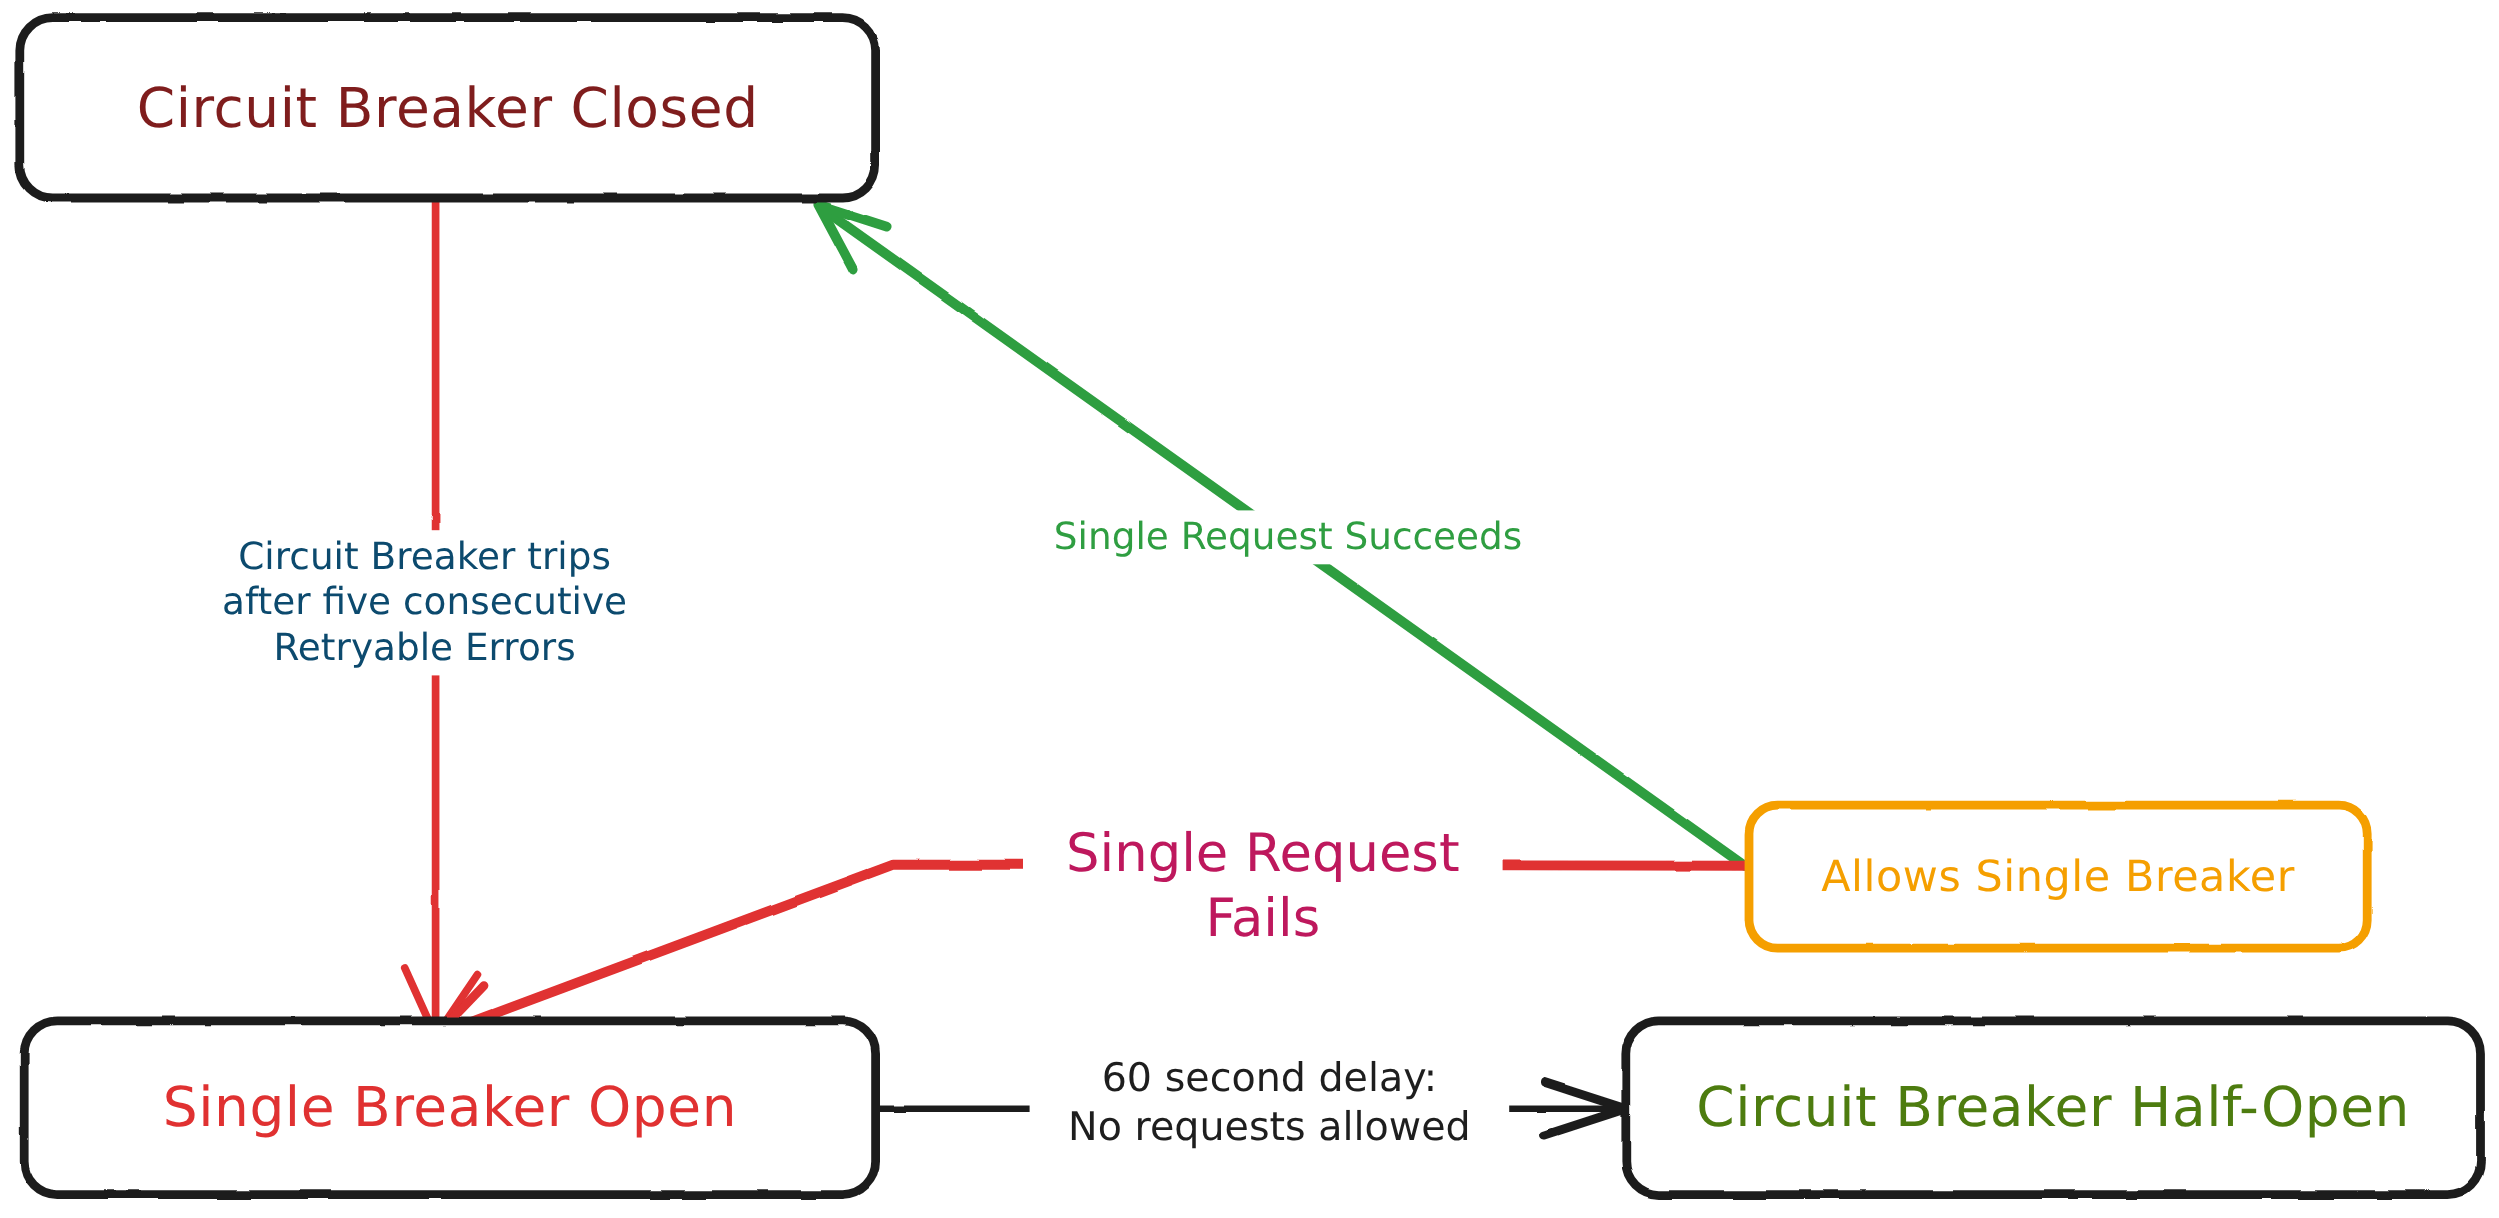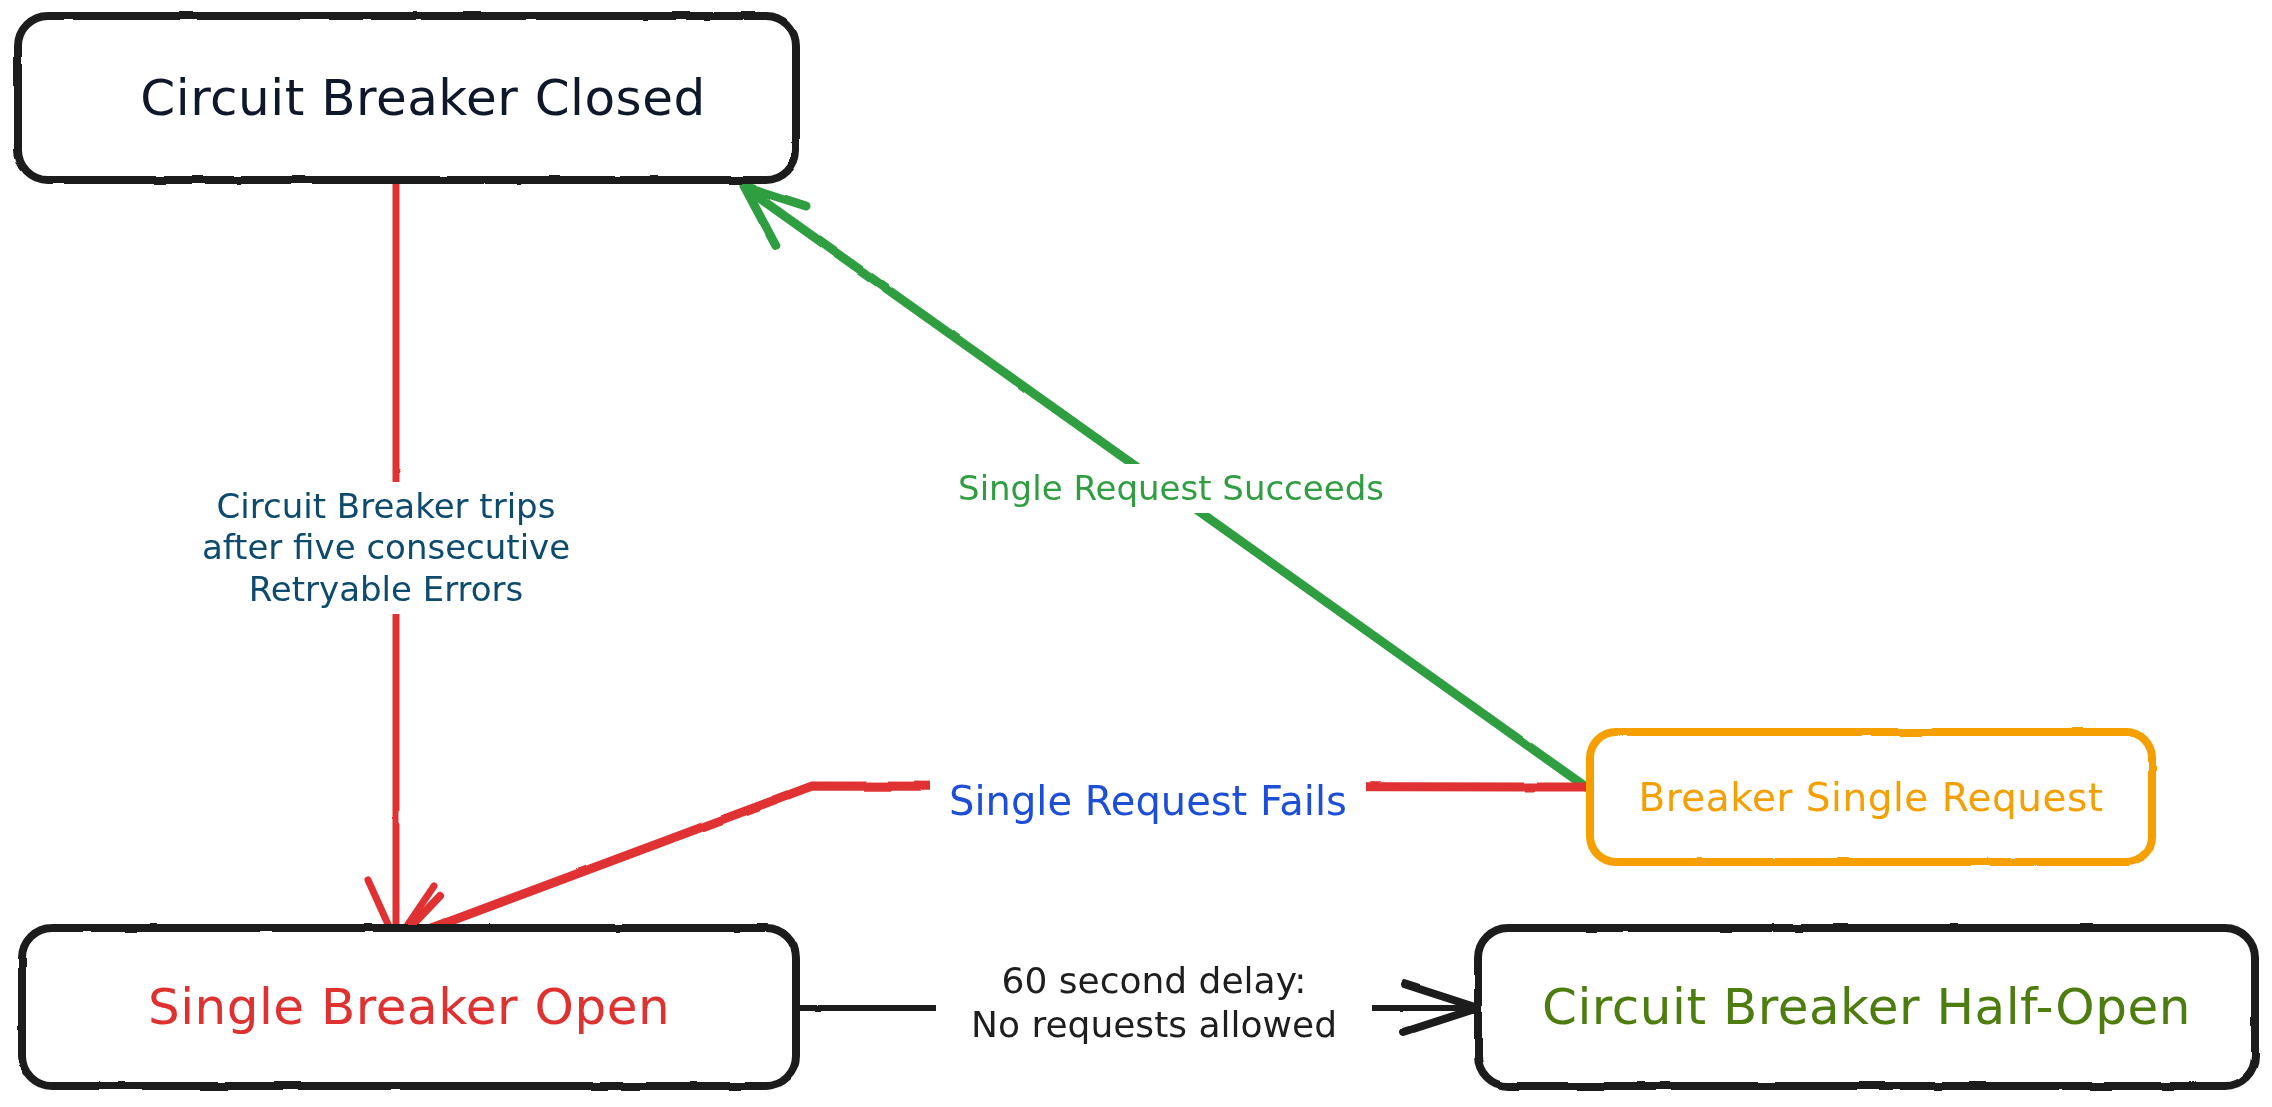--- a/index.html
+++ b/index.html
@@ -96,32 +96,32 @@
 
     <g filter="url(#rough)">
       <rect x="1478" y="928" width="777" height="158" rx="30" ry="30" fill="#ffffff" stroke="#1e1e1e" stroke-width="8"></rect>
     </g>
 
     <g filter="url(#rough)">
       <rect x="1590" y="732" width="562" height="130" rx="26" ry="26" fill="#ffffff" stroke="#f59f00" stroke-width="8"></rect>
     </g>
   </svg>
 
-  <div class="node-label" style="left:34px; top:16px; width:778px; height:164px; font-size:50px; color:#0f172a;">Circuit Breaker Closed</div>
+  <div class="node-label" style="left:18px; top:16px; width:778px; height:164px; font-size:50px; color:#7f1d1d;">Circuit Breaker Closed</div>
 
   <div class="node-label" style="left:22px; top:928px; width:774px; height:158px; font-size:50px; color:#e03131;">Single Breaker Open</div>
 
   <div class="node-label" style="left:1478px; top:928px; width:777px; height:158px; font-size:50px; color:#4d7c0f;">Circuit Breaker Half-Open</div>
 
-  <div class="node-label" style="left:1590px; top:732px; width:562px; height:130px; font-size:39px; color:#f59f00;">Breaker Single Request</div>
+  <div class="node-label" style="left:1590px; top:732px; width:562px; height:130px; font-size:39px; color:#f59f00;">Allows Single Breaker</div>
 
   <div class="edge-label" style="left:150px; top:482px; width:460px; font-size:34px; color:#0c4a6e; padding:4px 6px;">Circuit Breaker trips
 after five consecutive
 Retryable Errors</div>
 
   <div class="edge-label" style="left:908px; top:464px; width:510px; font-size:34px; color:#2f9e41; padding:4px 8px;">Single Request Succeeds</div>
 
-  <div class="edge-label" style="left:930px; top:774px; width:420px; font-size:40px; color:#1d4ed8; padding:3px 8px;">Single Request Fails</div>
+  <div class="edge-label" style="left:930px; top:744px; width:420px; font-size:48px; color:#be185d; padding:3px 8px;">Single Request Fails</div>
 
   <div class="edge-label" style="left:936px; top:955px; width:420px; font-size:36px; color:#1e1e1e; padding:4px 8px;">60 second delay:
 No requests allowed</div>
 
 </div>
 
 </body></html>

